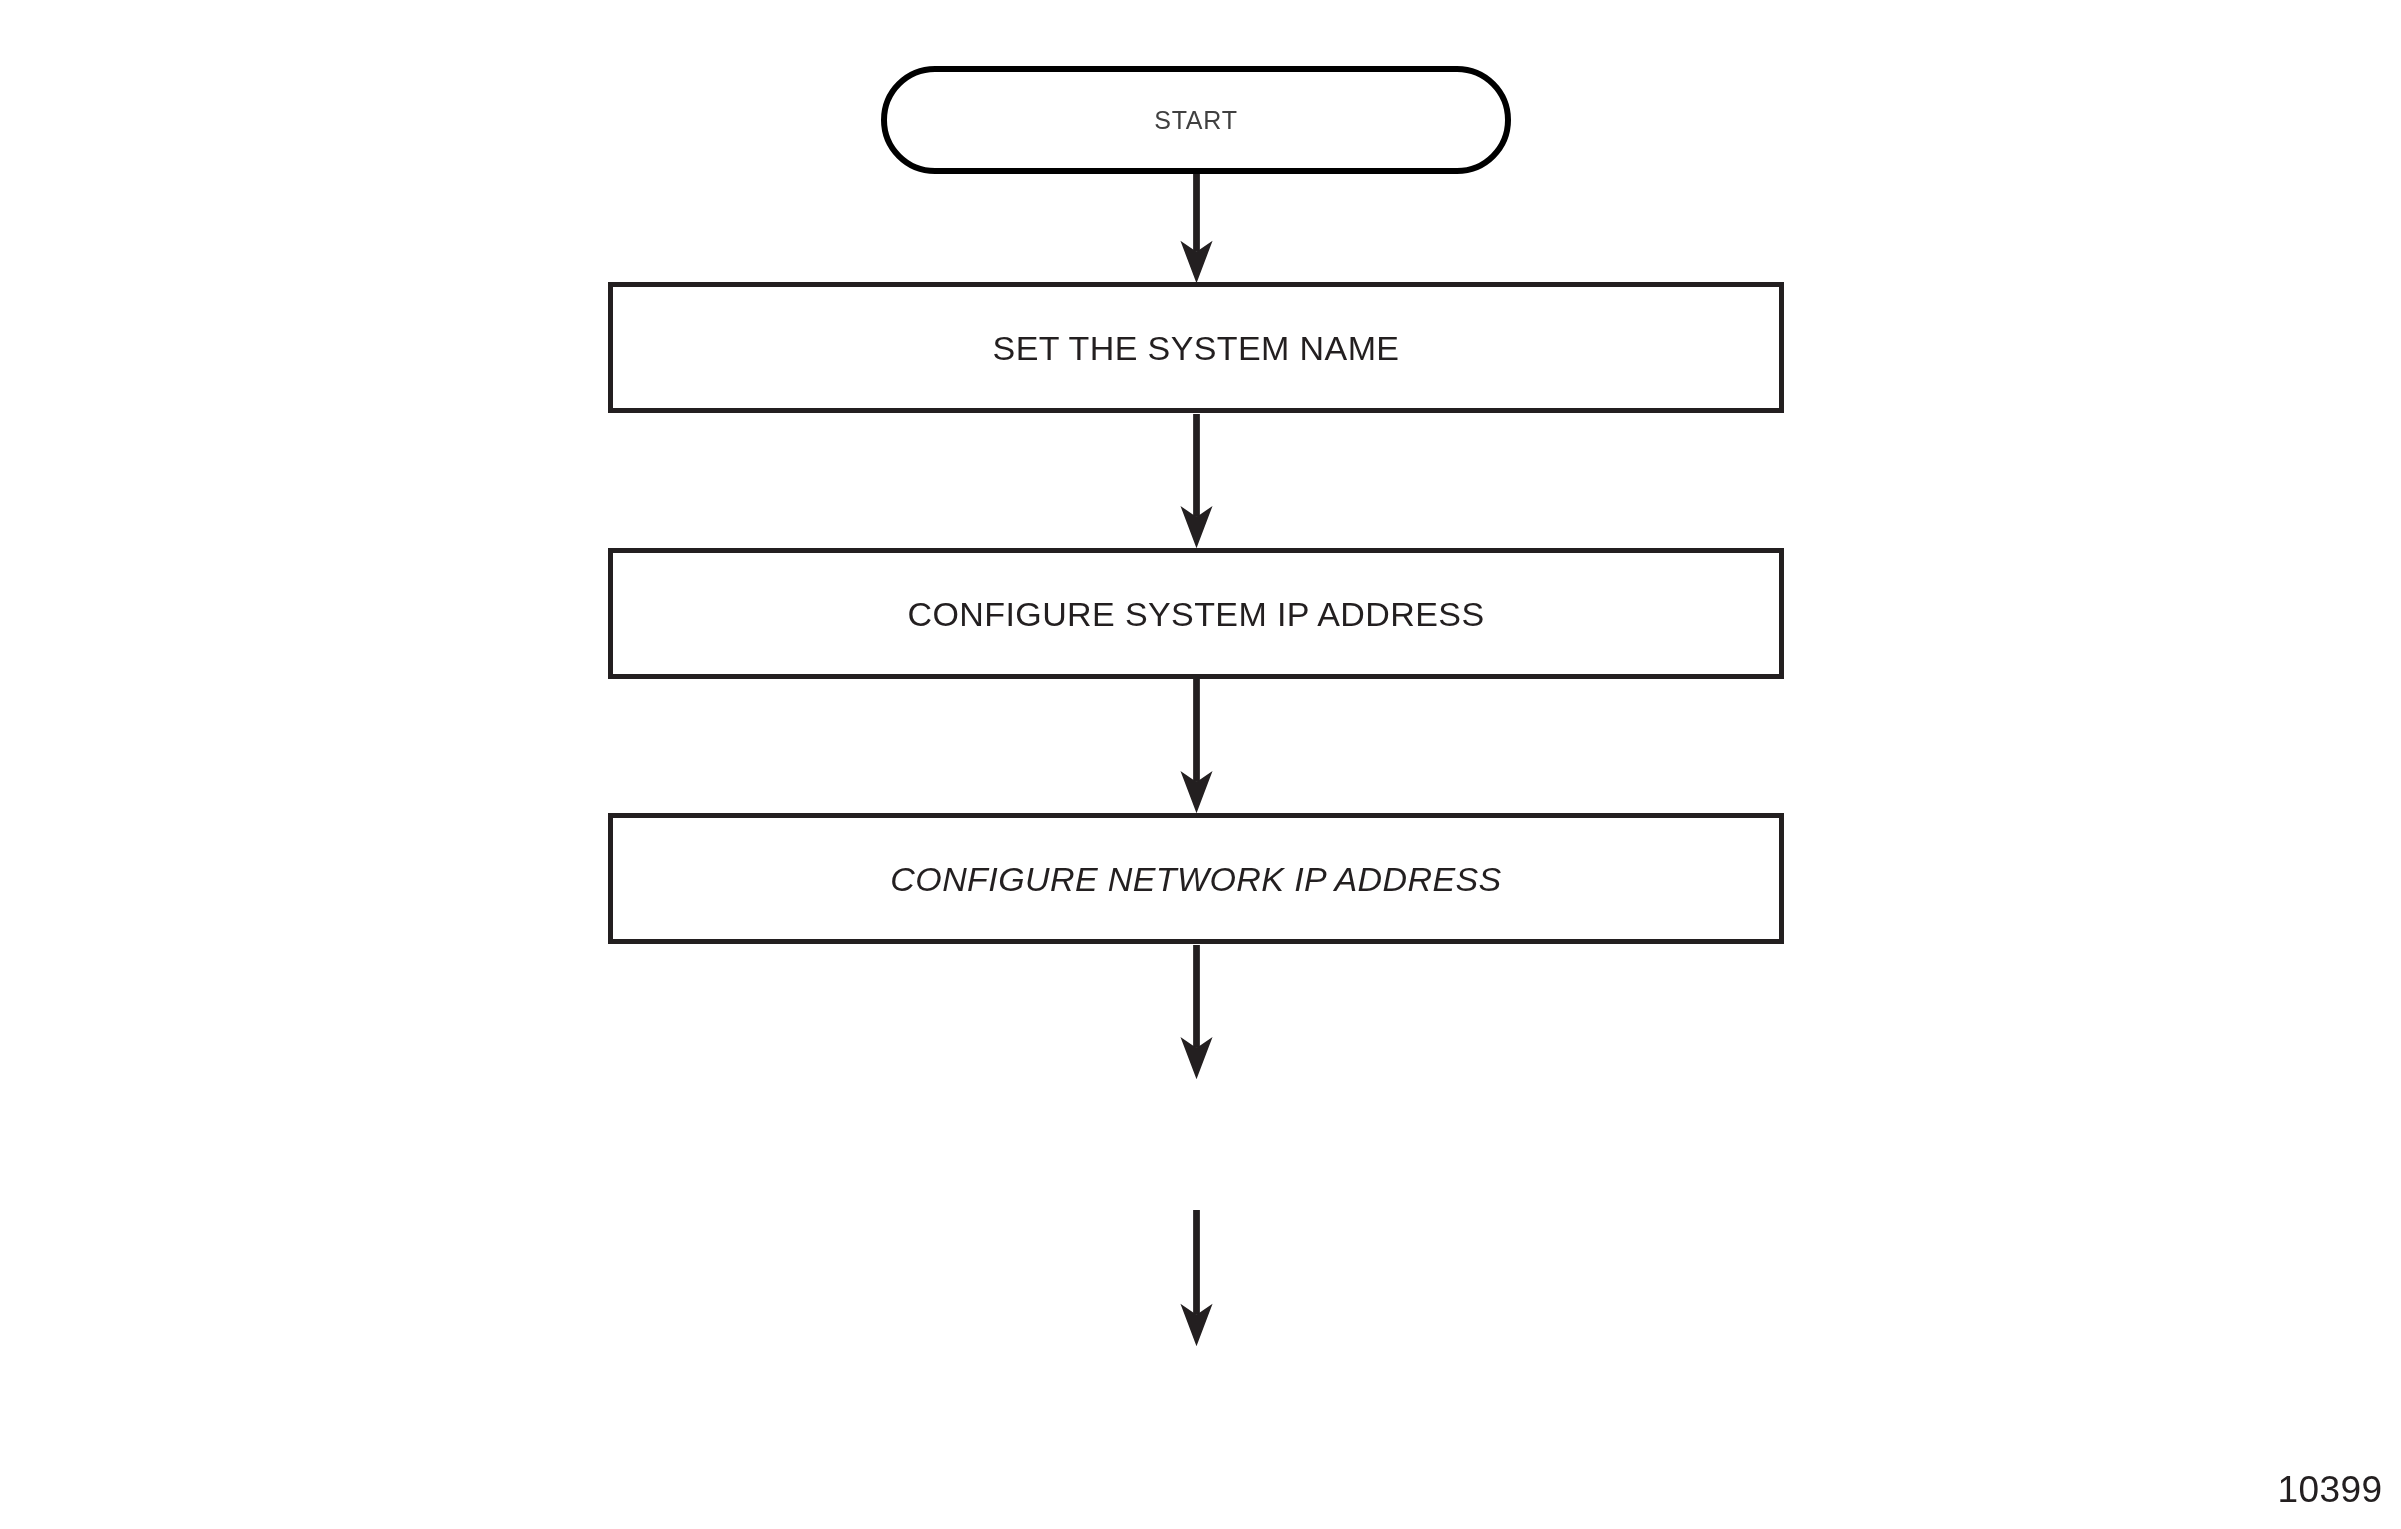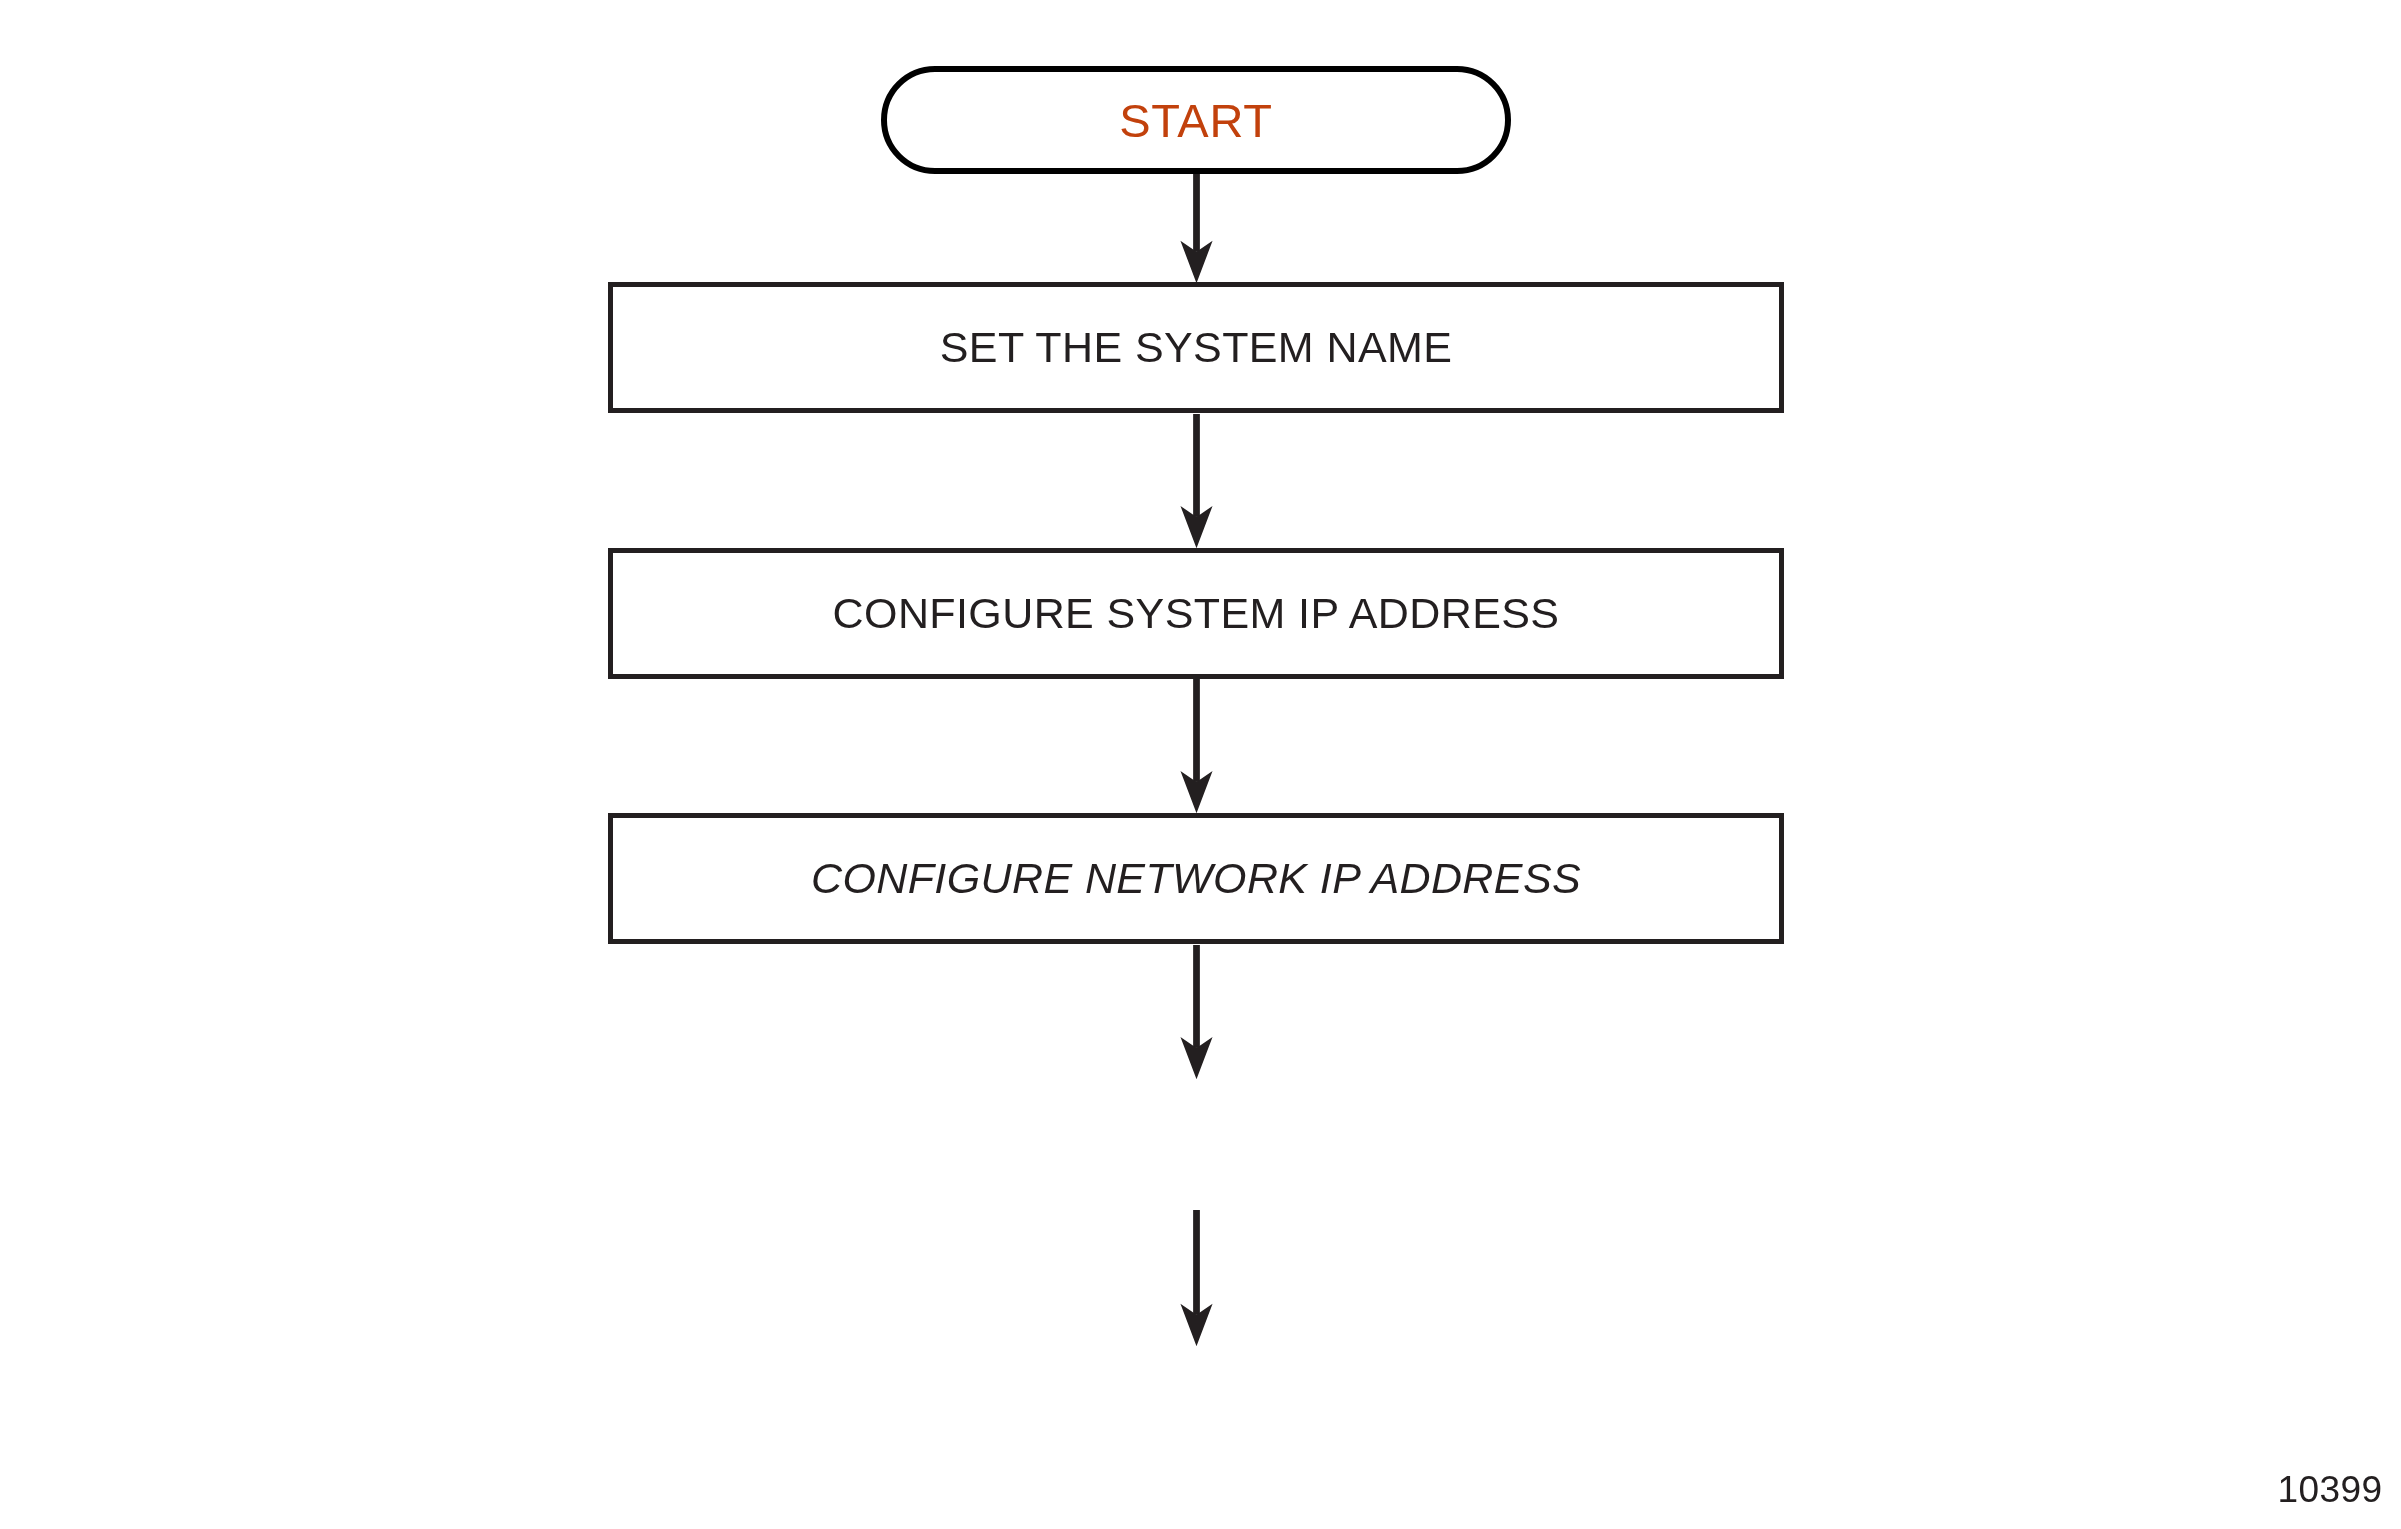--- a/index.html
+++ b/index.html
@@ -25,41 +25,41 @@
     box-sizing: border-box;
     border: 6.7px solid #000000;
     border-radius: 842px;
     background: #ffffff;
     display: flex;
     align-items: center;
     justify-content: center;
   }
   .terminator .node-label {
     font-family: "Liberation Sans", sans-serif;
-    font-size: 47px;
+    font-size: 25px;
     font-weight: 400;
     letter-spacing: 0.8px;
-    color: #c2410c;
+    color: #404040;
     white-space: nowrap;
     line-height: 1;
   }
 
   
   .process {
     position: absolute;
     box-sizing: border-box;
     border: 5.9px solid #231f20;
     background: #ffffff;
     display: flex;
     align-items: center;
     justify-content: center;
   }
   .process .node-label {
     font-family: "Liberation Sans", sans-serif;
-    font-size: 43px;
+    font-size: 34px;
     font-weight: 400;
     letter-spacing: 0.4px;
     color: #231f20;
     white-space: nowrap;
     line-height: 1;
   }
 
   
   .connector {
     position: absolute;

